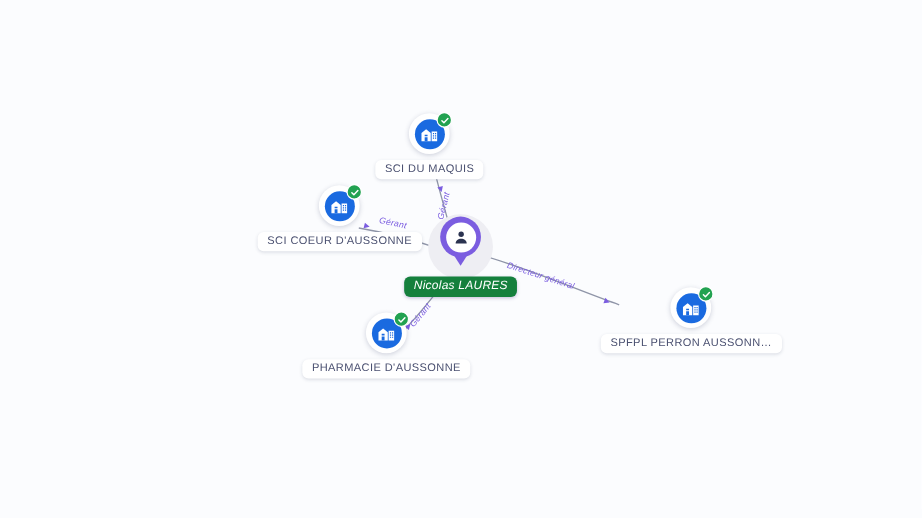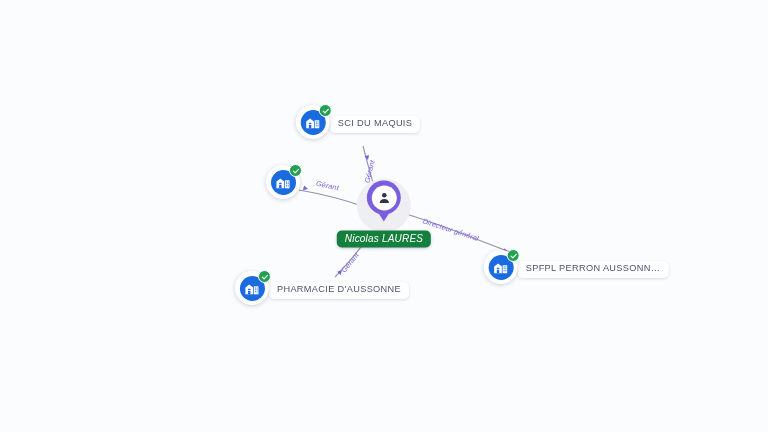--- a/index.html
+++ b/index.html
@@ -35,20 +35,21 @@
     fill: #7b5de0;
     font-style: italic;
     letter-spacing: 0.2px;
   }
 
   
   .node {
     position: absolute;
     transform: translate(-50%, -50%);
     display: flex;
+    flex-direction: column;
     align-items: center;
   }
   .company-marker {
     position: relative;
     width: 34px; height: 34px;
     border-radius: 50%;
     background: #ffffff;
     box-shadow: 0 1px 4px rgba(40,50,90,.22);
     display: flex;
     align-items: center;
@@ -209,20 +210,21 @@
               <path d="M14.9 21.5V9.4h6.9v12.1z" fill="#ffffff"></path>
               <path d="M16.5 11.3h1.5v1.5h-1.5zM19.1 11.3h1.5v1.5h-1.5zM16.5 14h1.5v1.5h-1.5zM19.1 14h1.5v1.5h-1.5zM16.5 16.7h1.5v1.5h-1.5zM19.1 16.7h1.5v1.5h-1.5z" fill="#1a6ae0"></path>
             </svg>
           </div>
           <div class="verified-badge">
             <svg width="8" height="8" viewBox="0 0 24 24" aria-hidden="true">
               <path d="M4.5 12.6l5 5 10-10.4" fill="none" stroke="#ffffff" stroke-width="3.6" stroke-linecap="round" stroke-linejoin="round"></path>
             </svg>
           </div>
         </div>
+        <div class="node-label">SCI COEUR D'AUSSONNE</div>
       </div>
       <div class="node" style="left: 322px; top: 288px;">
         <div class="company-marker">
           <div class="company-disc">
             <svg width="16" height="16" viewBox="0 0 24 24" aria-hidden="true">
               <path d="M2.2 21.5V11.2L8 6.6l5.8 4.6v10.3z" fill="#ffffff"></path>
               <path d="M6.2 13.2h3.6v2.1H6.2zM6.2 16.6h3.6v4.9H6.2z" fill="#1a6ae0"></path>
               <path d="M14.9 21.5V9.4h6.9v12.1z" fill="#ffffff"></path>
               <path d="M16.5 11.3h1.5v1.5h-1.5zM19.1 11.3h1.5v1.5h-1.5zM16.5 14h1.5v1.5h-1.5zM19.1 14h1.5v1.5h-1.5zM16.5 16.7h1.5v1.5h-1.5zM19.1 16.7h1.5v1.5h-1.5z" fill="#1a6ae0"></path>
             </svg>

